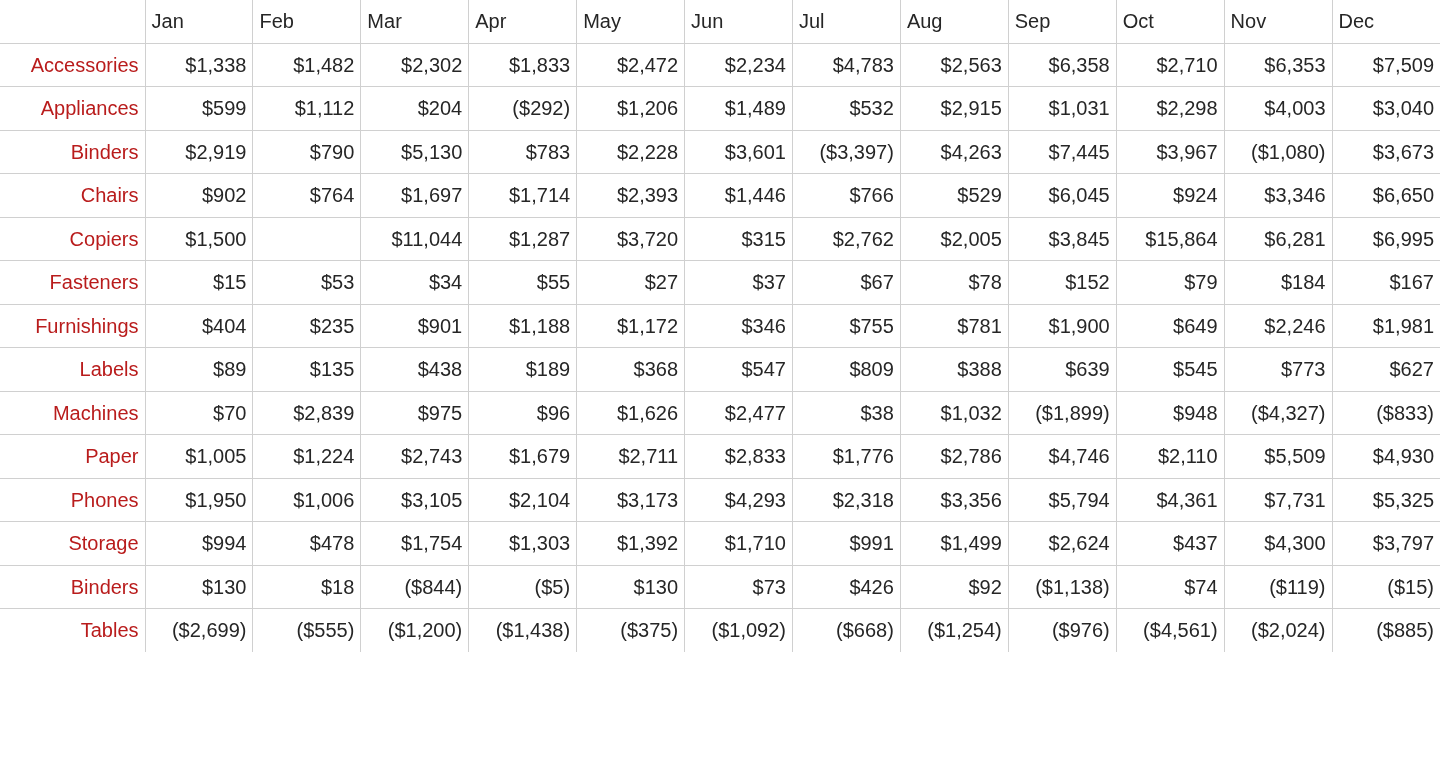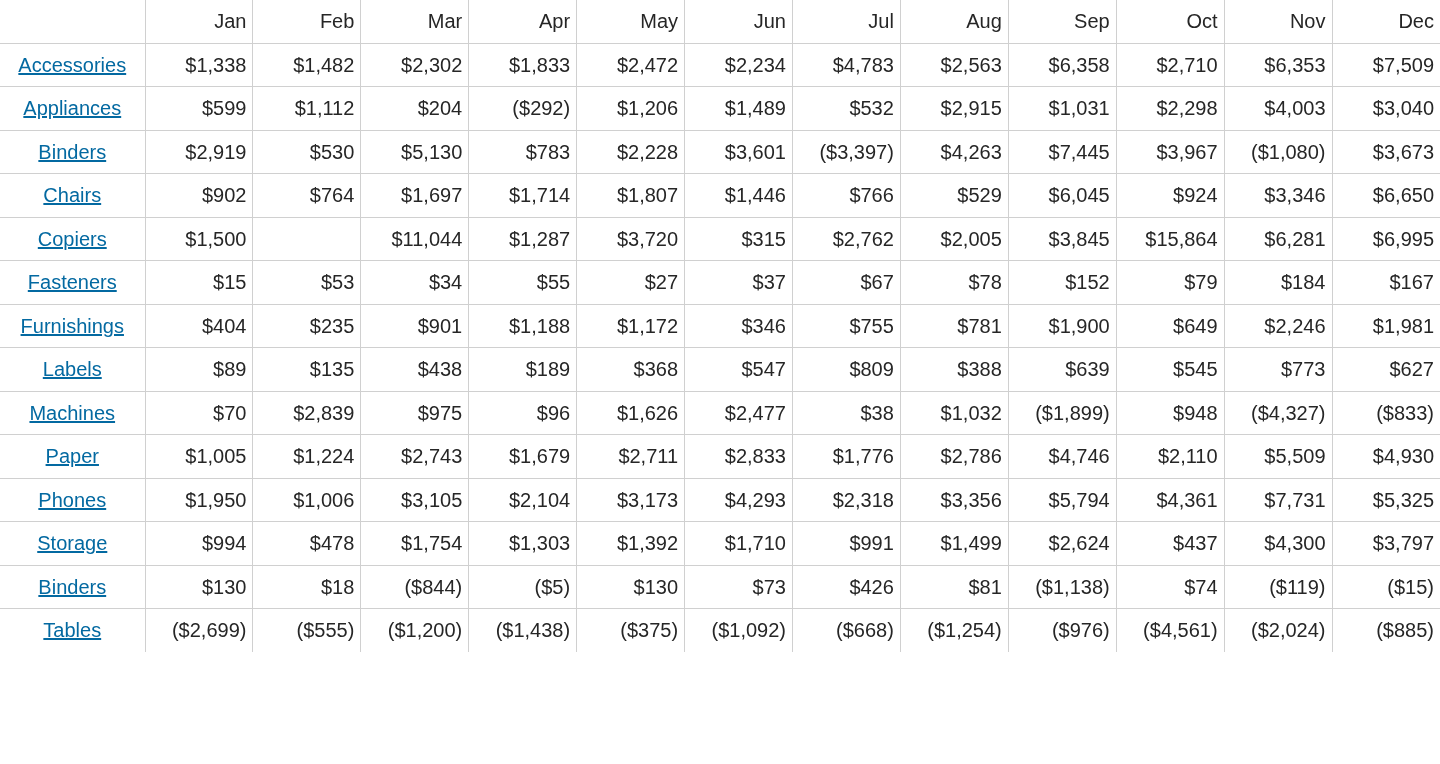--- a/index.html
+++ b/index.html
@@ -30,33 +30,32 @@
     height: 42.5px;
     padding: 0 6px;
     overflow: hidden;
     white-space: nowrap;
     font-weight: normal;
   }
   #grid tr > *:last-child { border-right: none; }
   #grid tbody tr:last-child > * { border-bottom: none; }
 
   #grid thead th {
-    text-align: right;
+    text-align: left;
     vertical-align: middle;
     color: #262626;
     border-bottom: 1px solid #d0d0d0;
   }
   #grid thead th.corner {
     border-right: 1px solid #d0d0d0;
   }
   #grid tbody th.rowlabel {
-    text-align: center;
+    text-align: right;
     vertical-align: middle;
-    color: #0369a1;
-    text-decoration: underline;
+    color: #b91c1c;
   }
   #grid tbody td.val {
     text-align: right;
     vertical-align: middle;
     color: #262626;
   }
 </style>
 </head>
 <body>
 
@@ -120,39 +119,39 @@
         <td class="val">$532</td>
         <td class="val">$2,915</td>
         <td class="val">$1,031</td>
         <td class="val">$2,298</td>
         <td class="val">$4,003</td>
         <td class="val">$3,040</td>
       </tr>
       <tr>
         <th class="rowlabel">Binders</th>
         <td class="val">$2,919</td>
-        <td class="val">$530</td>
+        <td class="val">$790</td>
         <td class="val">$5,130</td>
         <td class="val">$783</td>
         <td class="val">$2,228</td>
         <td class="val">$3,601</td>
         <td class="val">($3,397)</td>
         <td class="val">$4,263</td>
         <td class="val">$7,445</td>
         <td class="val">$3,967</td>
         <td class="val">($1,080)</td>
         <td class="val">$3,673</td>
       </tr>
       <tr>
         <th class="rowlabel">Chairs</th>
         <td class="val">$902</td>
         <td class="val">$764</td>
         <td class="val">$1,697</td>
         <td class="val">$1,714</td>
-        <td class="val">$1,807</td>
+        <td class="val">$2,393</td>
         <td class="val">$1,446</td>
         <td class="val">$766</td>
         <td class="val">$529</td>
         <td class="val">$6,045</td>
         <td class="val">$924</td>
         <td class="val">$3,346</td>
         <td class="val">$6,650</td>
       </tr>
       <tr>
         <th class="rowlabel">Copiers</th>
@@ -276,21 +275,21 @@
       </tr>
       <tr>
         <th class="rowlabel">Binders</th>
         <td class="val">$130</td>
         <td class="val">$18</td>
         <td class="val">($844)</td>
         <td class="val">($5)</td>
         <td class="val">$130</td>
         <td class="val">$73</td>
         <td class="val">$426</td>
-        <td class="val">$81</td>
+        <td class="val">$92</td>
         <td class="val">($1,138)</td>
         <td class="val">$74</td>
         <td class="val">($119)</td>
         <td class="val">($15)</td>
       </tr>
       <tr>
         <th class="rowlabel">Tables</th>
         <td class="val">($2,699)</td>
         <td class="val">($555)</td>
         <td class="val">($1,200)</td>

